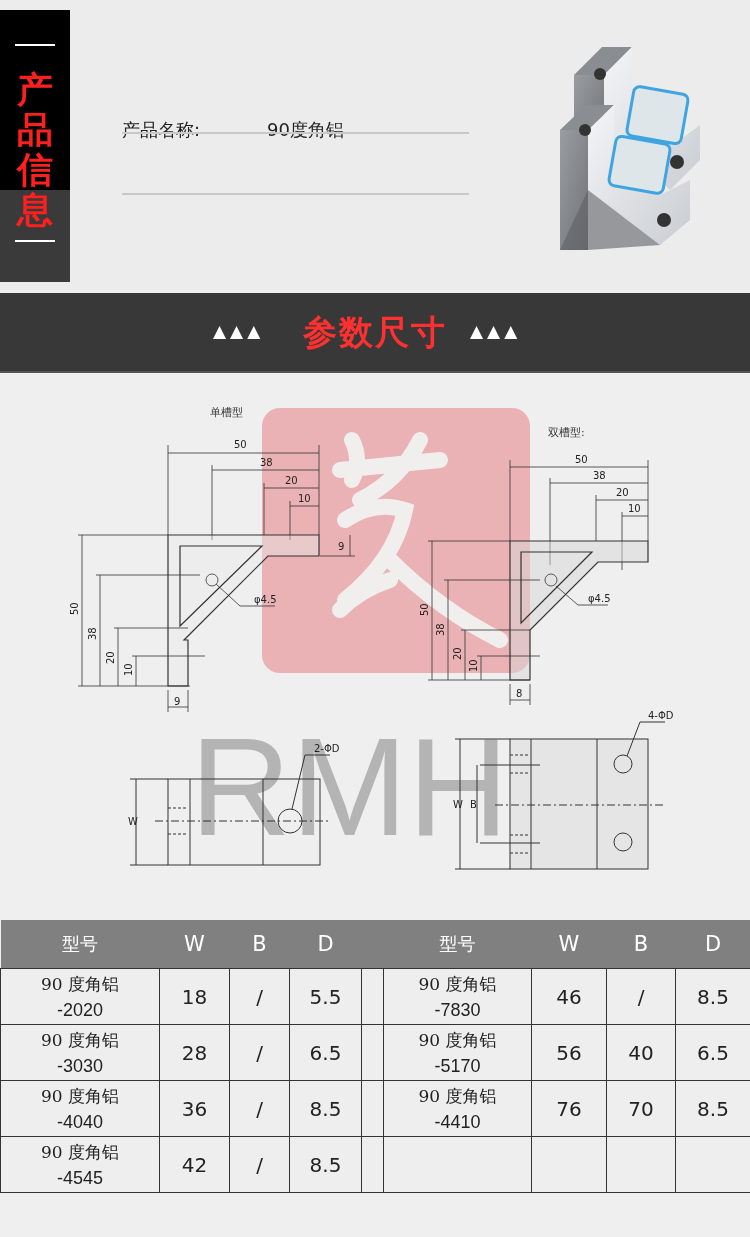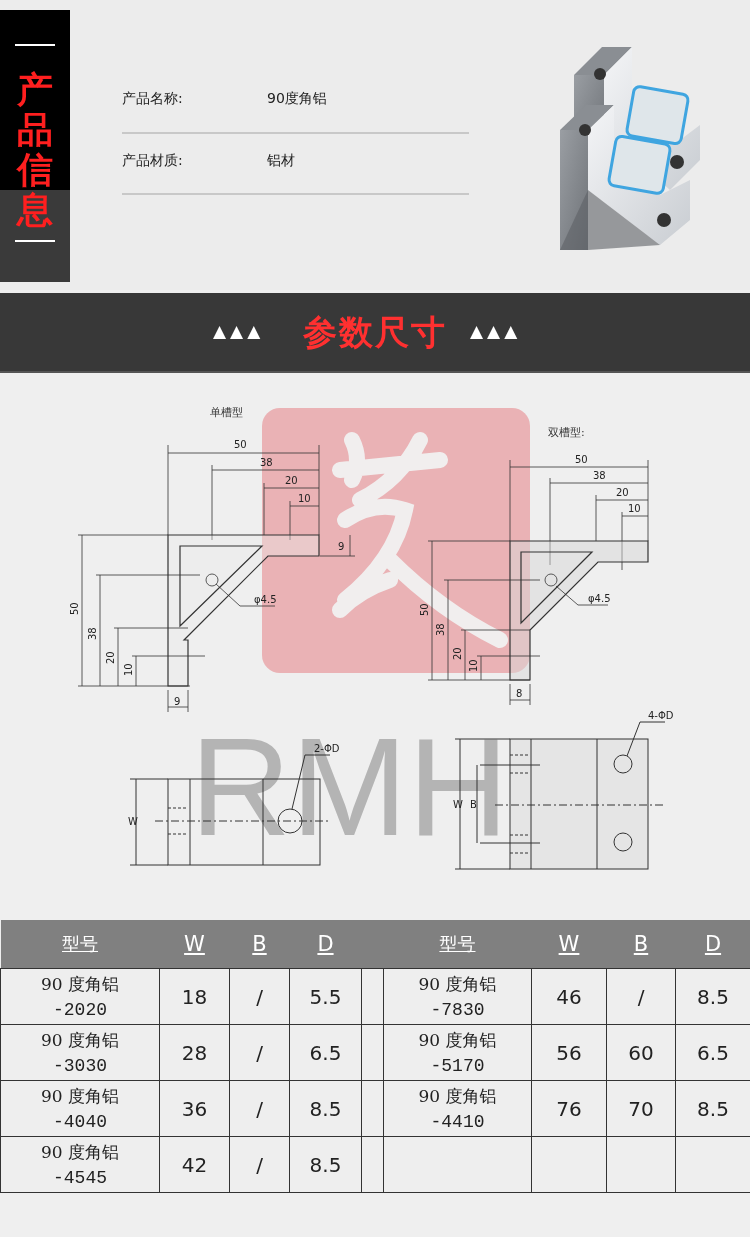--- a/index.html
+++ b/index.html
@@ -4,41 +4,41 @@
 <style>
   html,body{margin:0;padding:0;}
   body{width:750px;height:1237px;background:#efefef;position:relative;overflow:hidden;font-family:"DejaVu Sans","Liberation Sans",sans-serif;color:#222;}
   .abs{position:absolute;}
   
   #info{left:0;top:0;width:750px;height:290px;background:#ececec;}
   #info-tag{left:0;top:10px;width:70px;height:272px;background:#000;}
   #info-tag .bot{position:absolute;left:0;top:180px;width:70px;height:92px;background:#3a3a3a;}
   #info-tag .rule{position:absolute;left:15px;width:40px;height:2px;background:#fff;}
   #info-tag .txt{position:absolute;left:0;top:60px;width:70px;text-align:center;color:#ff1f1f;font-weight:bold;font-size:36px;line-height:40px;}
-  .info-row{position:absolute;left:122px;font-size:14px;color:#222;}
+  .info-row{position:absolute;left:122px;font-size:18px;color:#222;margin-top:28px;}
   .info-row .lbl{display:inline-block;width:145px;}
   .info-line{position:absolute;left:122px;width:347px;height:2px;background:#c8c8c8;}
   
   #photo{left:530px;top:30px;width:200px;height:230px;}
   
   #banner{left:0;top:293px;width:750px;height:78px;background:#383838;border-bottom:2px solid #555;}
   #banner .title{position:absolute;left:0;top:0;width:750px;height:60px;text-align:center;line-height:78px;font-size:34px;font-weight:bold;color:#ff3030;letter-spacing:2px;}
   #banner .tri{position:absolute;top:28px;color:#fff;font-size:17px;letter-spacing:4px;}
   
   #drawing{left:0;top:373px;width:750px;height:540px;}
   .dim{font-family:"DejaVu Sans",sans-serif;font-size:10px;fill:#222;}
   
   #spec{left:0;top:920px;width:750px;}
   table{border-collapse:collapse;width:750px;table-layout:fixed;}
-  thead th{background:#808080;color:#fff;font-weight:normal;font-size:21px;height:46px;border:none;text-decoration:underline;}
+  thead th{background:#808080;color:#fff;font-weight:normal;font-size:21px;height:46px;border:none;}
   thead th.cn{font-size:18px;}
   tbody td{border:1.5px solid #333;text-align:center;height:55px;font-size:20px;color:#222;background:#eeeeee;padding:0;}
   tbody td.model{font-family:"DejaVu Serif",serif;font-size:17px;line-height:26px;}
   tbody td.model span{display:block;text-align:center;}
-  tbody td.model .code{font-family:Liberation Mono, monospace;font-size:18px;}
+  tbody td.model .code{font-family:Liberation Sans, sans-serif;font-size:18px;}
   tbody td.gap{border-left:1.5px solid #333;border-right:1.5px solid #333;}
 </style>
 </head>
 <body>
 
 <div id="info" class="abs">
   <div id="info-tag" class="abs">
     <div class="bot"></div>
     <div class="rule" style="top:34px"></div>
     <div class="txt">
@@ -47,23 +47,20 @@
       <div>信</div>
       <div>息</div>
     </div>
     <div class="rule" style="top:230px"></div>
   </div>
 
   <div class="info-row" style="top:90px">
     <span class="lbl">产品名称:</span><span>90度角铝</span>
   </div>
   <div class="info-line" style="top:132px"></div>
-  <div class="info-row" style="top:152px">
-    <span class="lbl">产品材质:</span><span>铝材</span>
-  </div>
   <div class="info-line" style="top:193px"></div>
 
   <svg id="photo" class="abs" viewBox="0 0 200 230">
     <defs>
       <linearGradient id="alu" x1="0" y1="0" x2="1" y2="1">
         <stop offset="0" stop-color="#9a9ea3"></stop>
           <stop offset="1" stop-color="#6f7378"></stop>
       </linearGradient>
       <linearGradient id="face" x1="0" y1="0" x2="1" y2="1">
         <stop offset="0" stop-color="#f4f5f7"></stop>
@@ -291,21 +288,21 @@
           </td>
         <td>28</td>
         <td>/</td>
         <td>6.5</td>
         <td class="gap"></td>
         <td class="model">
             <span>90 度角铝</span>
             <span class="code">-5170</span>
           </td>
         <td>56</td>
-        <td>60</td>
+        <td>40</td>
         <td>6.5</td>
       </tr>
       <tr>
         <td class="model">
             <span>90 度角铝</span>
             <span class="code">-4040</span>
           </td>
         <td>36</td>
         <td>/</td>
         <td>8.5</td>

